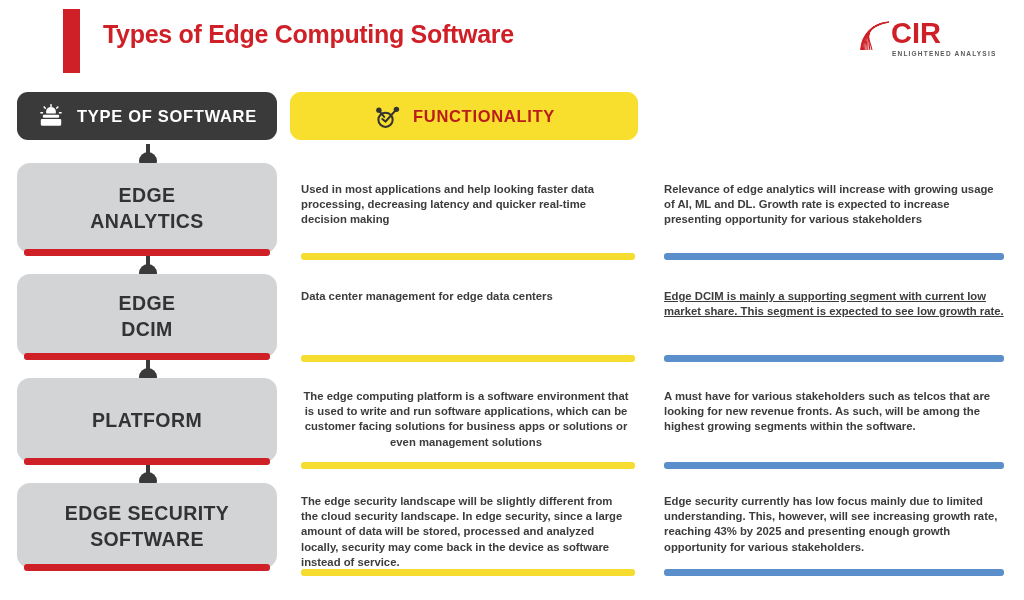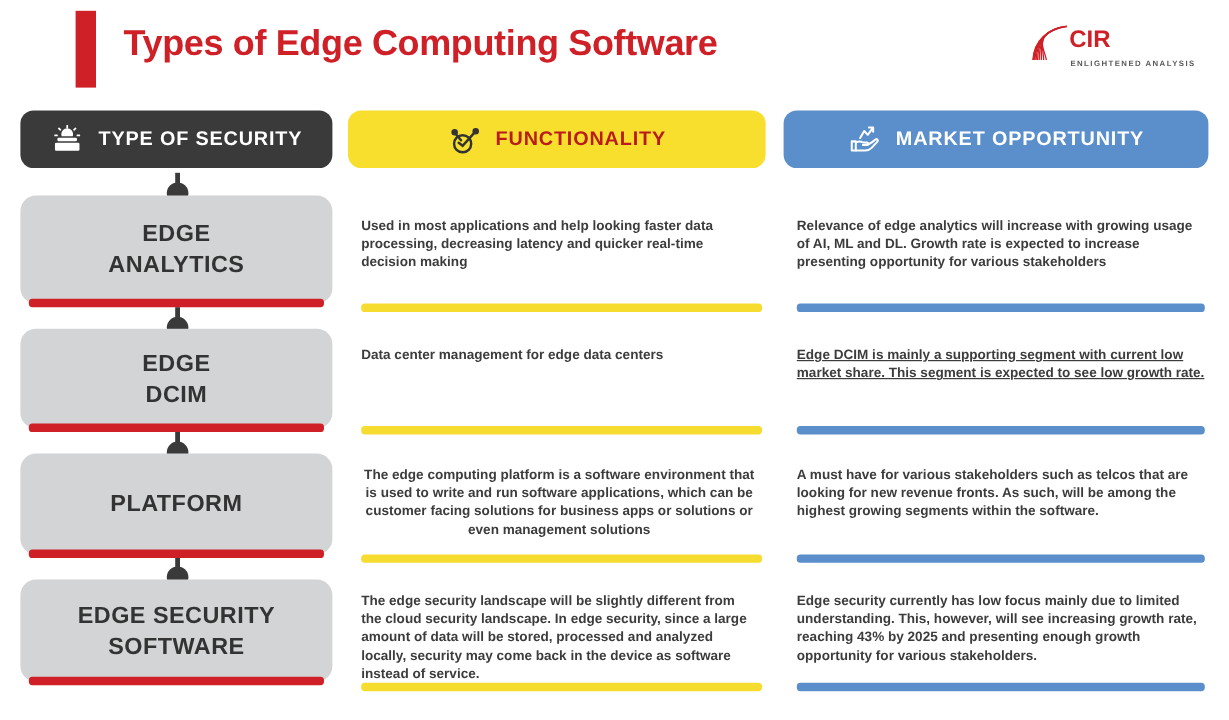--- a/index.html
+++ b/index.html
@@ -33,21 +33,21 @@
     left: 63px;
     top: 9px;
     width: 17px;
     height: 64px;
     background: #CF2027;
   }
   .title-text {
     position: absolute;
     left: 103px;
     top: 20px;
-    font-size: 30px;
+    font-size: 25px;
     font-weight: bold;
     color: #CF2027;
     letter-spacing: -0.3px;
     white-space: nowrap;
   }
 
   
   .logo {
     position: absolute;
     right: 45px;
@@ -57,21 +57,21 @@
   }
   .logo-fan {
     position: absolute;
     left: 0; top: 2px;
     width: 34px; height: 36px;
   }
   .logo-cir {
     position: absolute;
     left: 32px;
     top: 0px;
-    font-size: 20px;
+    font-size: 29px;
     font-weight: bold;
     color: #CF2027;
     letter-spacing: 0px;
     line-height: 30px;
   }
   .logo-tag {
     position: absolute;
     left: 33px;
     top: 32px;
     font-size: 6.5px;
@@ -238,52 +238,38 @@
           <rect x="13.2" y="1.2" width="1.6" height="3.2" rx="0.6"></rect>
           <rect x="6.4" y="3.3" width="1.6" height="3.2" rx="0.6" transform="rotate(-45 7.2 4.9)"></rect>
           <rect x="20" y="3.3" width="1.6" height="3.2" rx="0.6" transform="rotate(45 20.8 4.9)"></rect>
           <rect x="3.2" y="9" width="1.6" height="3.2" rx="0.6" transform="rotate(-90 4 10.6)"></rect>
           <rect x="23.2" y="9" width="1.6" height="3.2" rx="0.6" transform="rotate(90 24 10.6)"></rect>
           <rect x="5.2" y="12.6" width="17.6" height="3.3" rx="1.2"></rect>
           <path d="M4.2 17.2 h19.6 a1.2 1.2 0 0 1 1.2 1.2 v4.8 a1.2 1.2 0 0 1-1.2 1.2 H4.2 A1.2 1.2 0 0 1 3 23.2 v-4.8 a1.2 1.2 0 0 1 1.2-1.2 z"></path>
         </g>
       </svg>
     </span>
-    <span class="hdr-label">TYPE OF SECURITY</span>
+    <span class="hdr-label">TYPE OF SOFTWARE</span>
   </div>
 
   <div class="col-head" id="head-func">
     <span class="hdr-icon">
       <svg viewBox="0 0 28 28" width="27" height="27">
         <g fill="none" stroke="#333333" stroke-width="2.1" stroke-linecap="round">
           <circle cx="13" cy="17.4" r="7.4"></circle>
           <path d="M9.6 16.6 l3.4 2.6 L23.4 7.6"></path>
         </g>
         <circle cx="24.3" cy="6.6" r="2.8" fill="#333333"></circle>
         <circle cx="6.1" cy="7.4" r="2.8" fill="#333333"></circle>
         <path d="M7.4 9.4 L11.6 14.4" stroke="#333333" stroke-width="2.1" stroke-linecap="round"></path>
       </svg>
     </span>
     <span class="hdr-label">FUNCTIONALITY</span>
   </div>
 
-  <div class="col-head" id="head-mkt">
-    <span class="hdr-icon">
-      <svg viewBox="0 0 30 28" width="29" height="27">
-        <g fill="none" stroke="#ffffff" stroke-width="1.8" stroke-linecap="round" stroke-linejoin="round">
-          <path d="M3 15.4 h3.6 v8.2 H3 z"></path>
-          <path d="M6.8 16.4 c2.4-1.3 4.4-1.1 6.2 0 h3.6 c1.1 0 1.6 1.9 0 2.2 h-3.6"></path>
-          <path d="M13 18.6 c3.4 .1 5.6-.5 7.6-2.1 l3.6-2.8 c1.3-1 2.8 .7 1.7 1.9 l-5.2 5.6 c-1.6 1.6-3.2 2.4-5.6 2.4 H6.8"></path>
-          <path d="M10.5 12.4 l3.6-6.2 3.2 3.4 4.4-6"></path>
-          <path d="M18.3 3.1 h3.8 v3.8"></path>
-        </g>
-      </svg>
-    </span>
-    <span class="hdr-label">MARKET OPPORTUNITY</span>
-  </div>
 
   <div class="row">
     <div class="connector-line" style="top:144px; height:22px;"></div>
     <div class="connector-dot" style="top:152px;"></div>
 
     <div class="type-box" style="top:163px; height:90px;">
       <div class="type-label">
         <div>EDGE</div>
         <div>ANALYTICS</div>
       </div>

